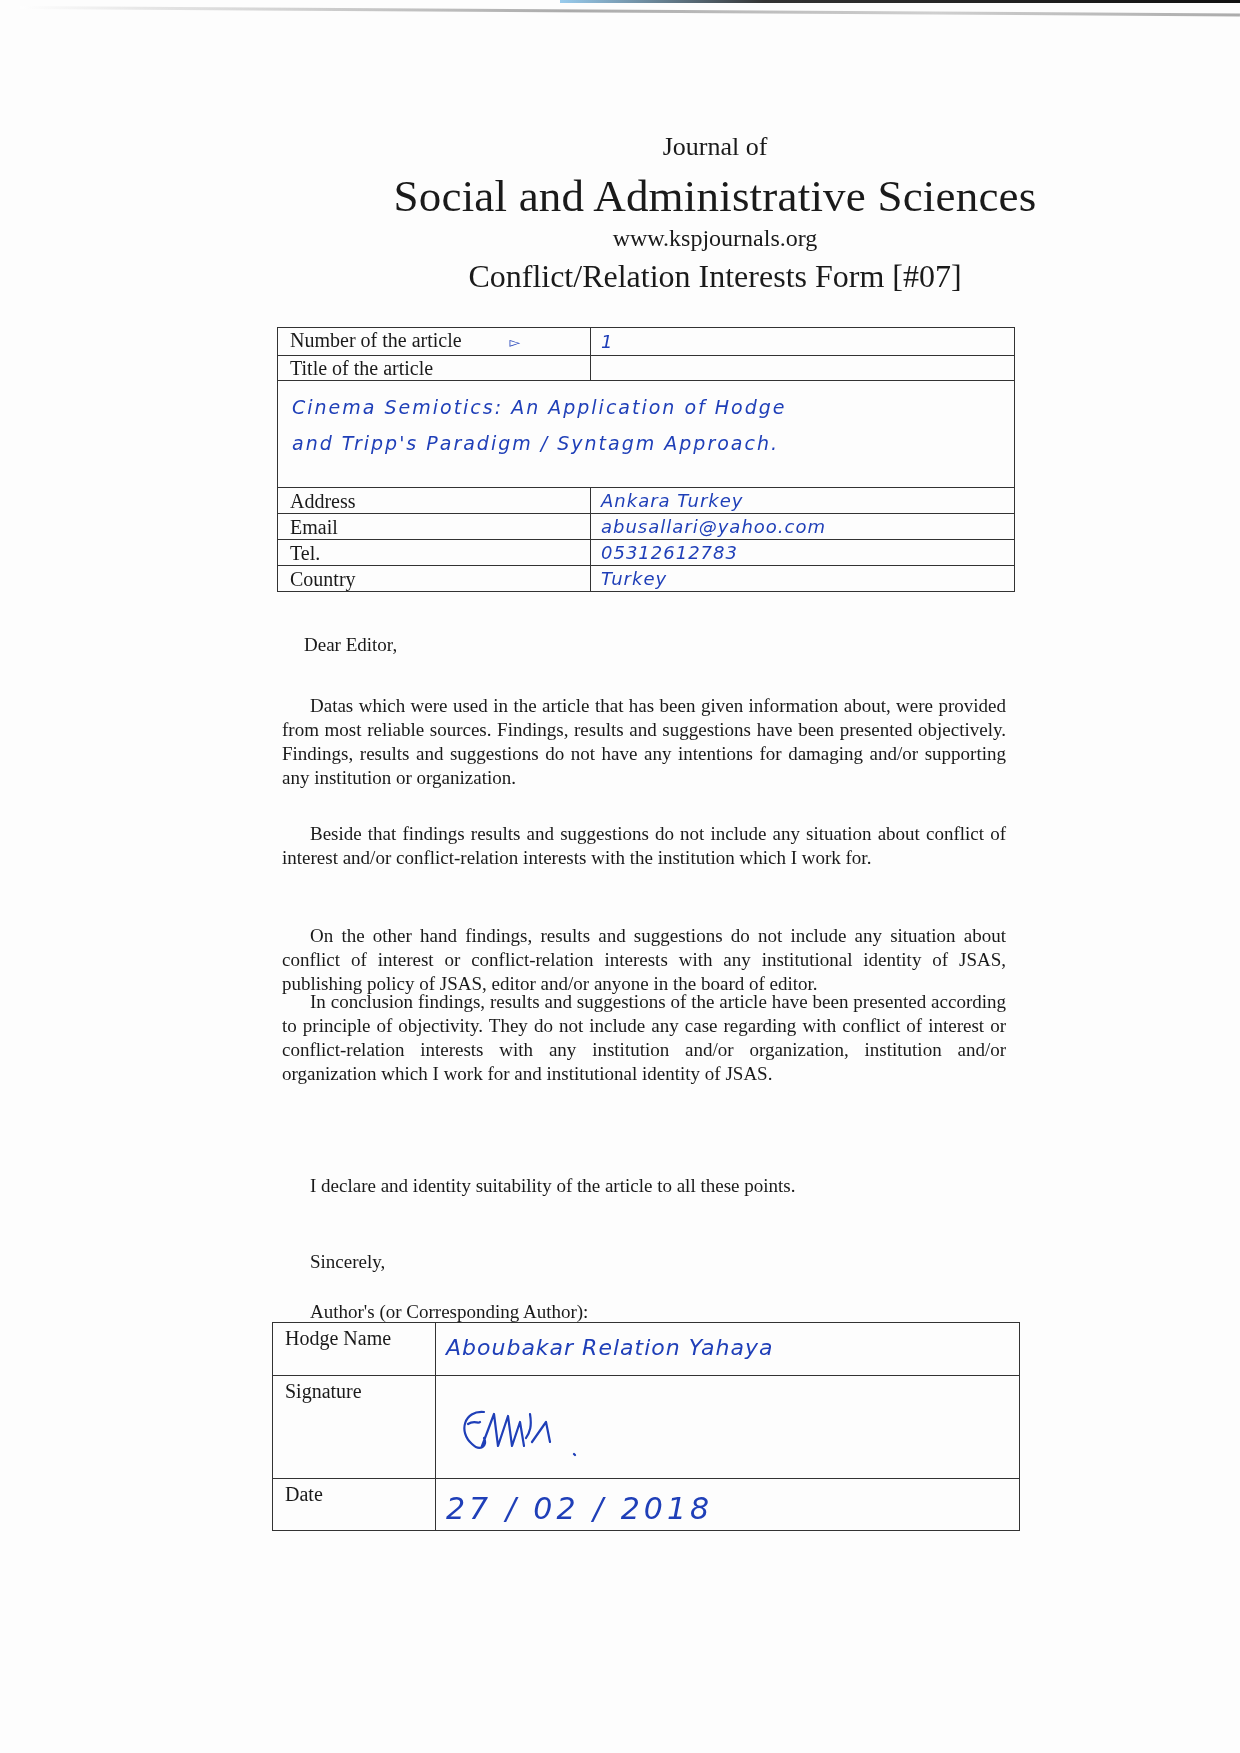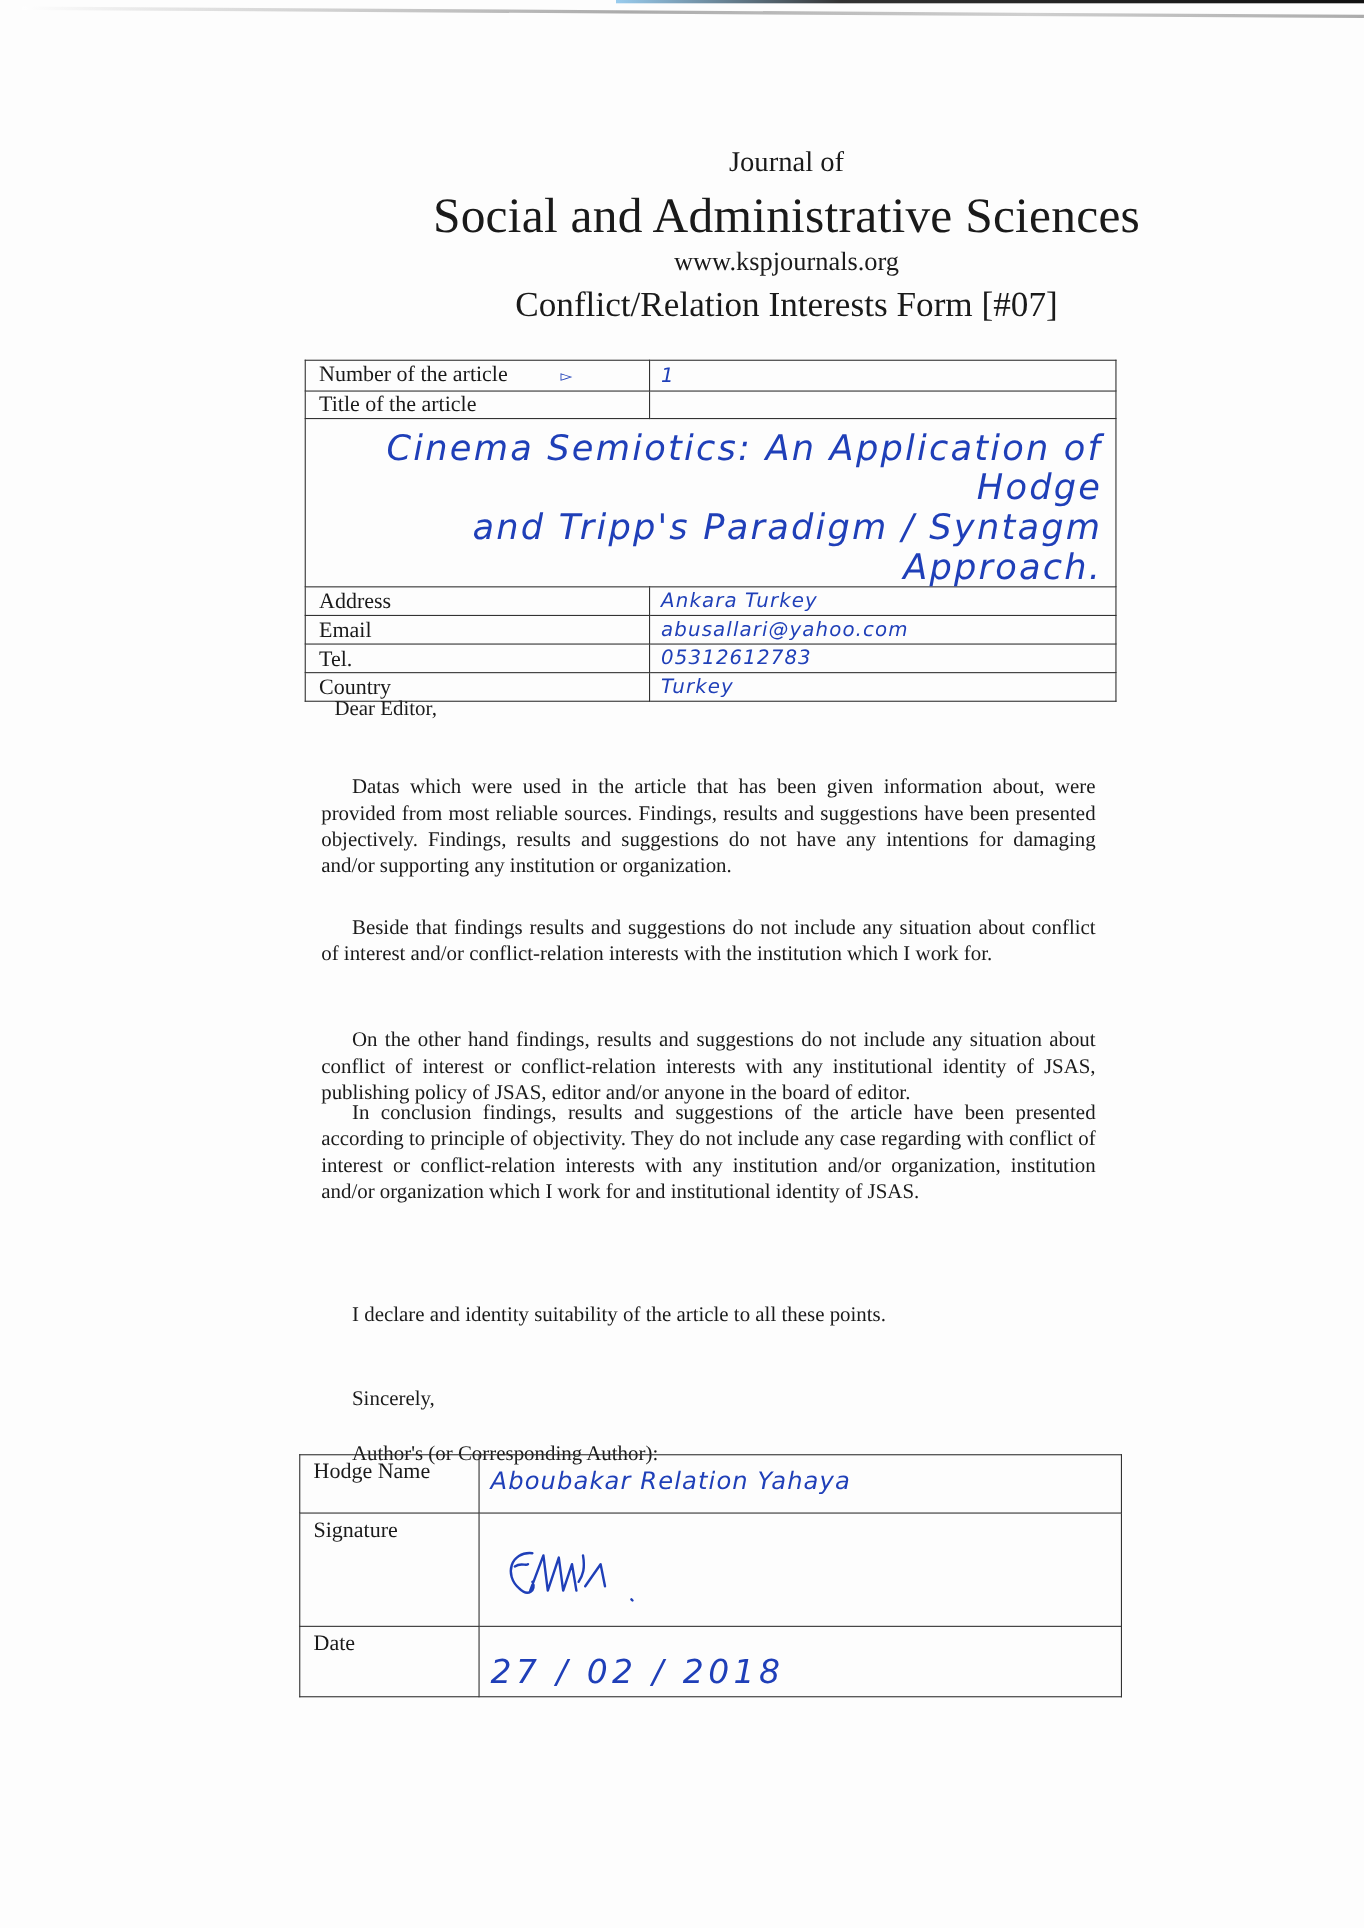--- a/index.html
+++ b/index.html
@@ -31,47 +31,47 @@
   }
   table.info td { border:1.5px solid #333; padding:0 0 0 12px; vertical-align:middle; height:24px; line-height:24px; }
   table.info td.lbl { width:300px; }
   table.info td.val { padding-left:10px; }
   table.info td.titlecell { height:98px; vertical-align:top; padding:8px 12px 0 14px; }
 
   .hand {
     font-family: "DejaVu Sans", sans-serif;
     color:#1f3fb8; font-style:italic; letter-spacing:1px;
   }
-  .hand-title { font-size:32px; line-height:36px; letter-spacing:2px;text-align:right; }
+  .hand-title { font-size:19px; line-height:36px; letter-spacing:2px; }
   .hand-small { font-size:18px; }
   .mark { color:#1f3fb8; font-size:14px; margin-left:48px; }
 
   .letter { position:absolute; left:276px; width:736px; font-size:19px; line-height:24px; text-align:justify; }
-  .letter p { margin:16px; text-indent:28px; }
+  .letter p { margin:6px; text-indent:28px; }
   .salutation { top:633px; text-indent:28px; }
   .p1 { top:688px; }
   .p2 { top:816px; }
   .p3 { top:918px; }
   .p4 { top:984px; }
   .p5 { top:1168px; }
   .closing { top:1244px; }
   .author-lbl { top:1294px; }
 
   table.author {
     position:absolute; left:272px; top:1322px; width:748px;
     border-collapse:collapse; font-size:20px;
   }
   table.author td { border:1.5px solid #333; vertical-align:top; padding:4px 10px; }
   table.author td.lbl { width:140px; padding-left:12px; }
   table.author tr.r1 td { height:44px; }
   table.author tr.r2 td { height:94px; }
   table.author tr.r3 td { height:42px; }
   .hand-name { font-size:22px; display:inline-block; margin-top:8px; }
   .sig { display:inline-block; margin-top:22px; margin-left:8px; }
-  .hand-date { font-size:30px; letter-spacing:4px; display:inline-block; margin-top:20px; }
+  .hand-date { font-size:30px; letter-spacing:4px; display:inline-block; margin-top:8px; }
 </style>
 </head>
 <body>
 
 <div class="scan-top"></div>
 <div class="scan-edge"></div>
 
 <div class="header h-journal">Journal of</div>
 <div class="header h-title">Social and Administrative Sciences</div>
 <div class="header h-url">www.kspjournals.org</div>

